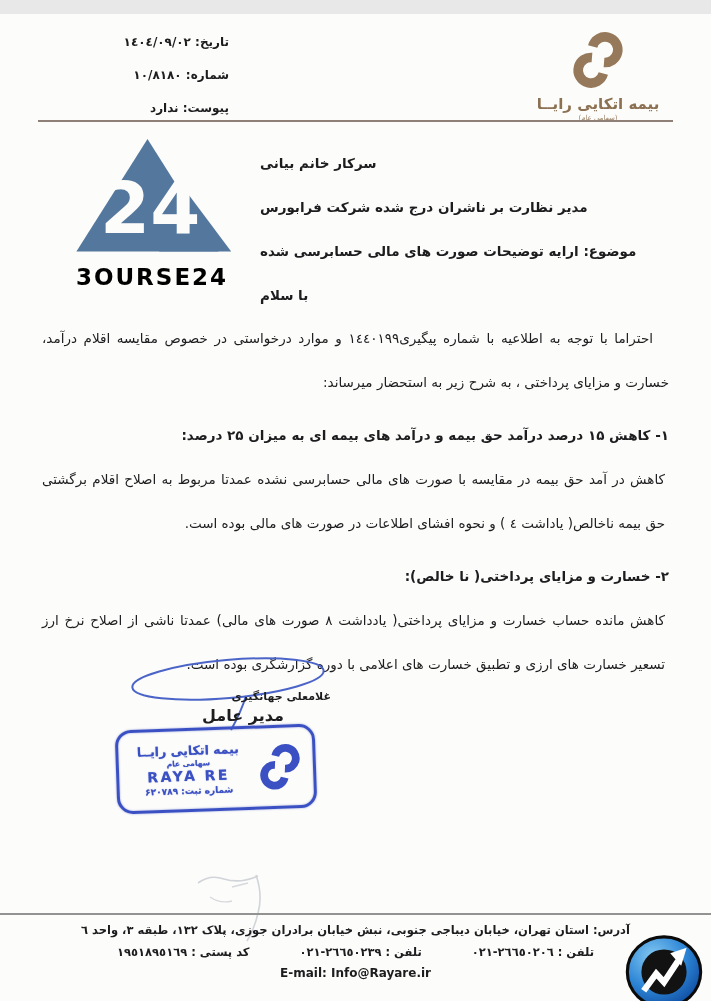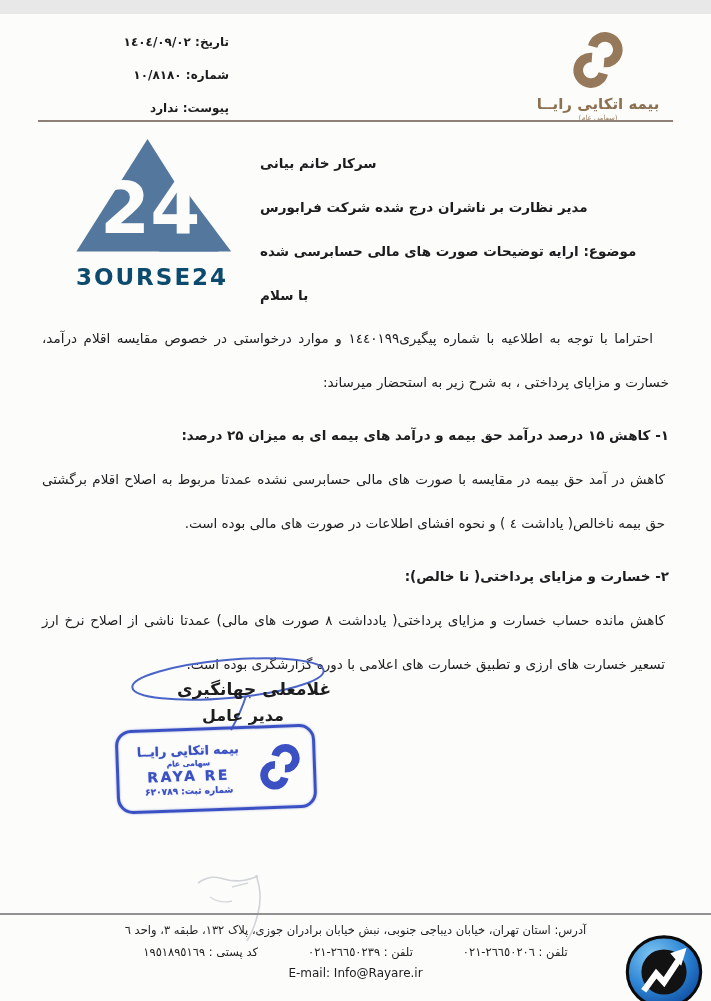--- a/index.html
+++ b/index.html
@@ -12,54 +12,54 @@
   .hdr-meta{position:absolute;top:12px;right:482px;direction:rtl;text-align:right;
     font-size:12px;font-weight:bold;line-height:33px;white-space:nowrap;}
   
   .raya-top{position:absolute;top:14px;right:33px;width:160px;text-align:center;}
   .raya-top svg{display:block;margin:0 auto;}
   .raya-word{font-size:15px;font-weight:bold;color:#8c7052;margin-top:3px;direction:rtl;}
   .raya-sub{font-size:7px;color:#9b8266;margin-top:1px;direction:rtl;}
   .sep-top{position:absolute;top:106px;left:38px;width:635px;height:2px;background:#8e8076;}
   
   .bourse{position:absolute;top:122px;left:62px;width:180px;text-align:center;}
-  .bourse-text{font-size:23px;color:#0c4a6e;letter-spacing:2px;font-weight:600;margin-top:2px;
+  .bourse-text{font-size:23px;color:#000000;letter-spacing:2px;font-weight:600;margin-top:2px;
     font-family:"DejaVu Sans", sans-serif;}
   
   .recipient{position:absolute;top:142px;right:43px;left:260px;direction:rtl;text-align:left;
     font-weight:bold;font-size:13.5px;}
   .recipient div{line-height:14px;margin-bottom:30px;white-space:nowrap;}
   
   .letter-body{position:absolute;top:302px;right:42px;left:42px;direction:rtl;
     font-size:13.5px;line-height:44px;text-align:justify;}
   .letter-body p{margin:0;}
   .p-indent{text-indent:16px;}
   .item-h{font-weight:bold;margin-top:9px !important;}
   .item-b{padding-right:4px;}
   
   .sig{position:absolute;left:128px;top:640px;width:205px;height:82px;}
   .sig svg{position:absolute;top:0;left:0;}
-  .sig-name{position:absolute;top:25px;right:2px;font-weight:bold;font-size:17px;direction:rtl;white-space:nowrap;}
+  .sig-name{position:absolute;top:36px;right:2px;font-weight:bold;font-size:11px;direction:rtl;white-space:nowrap;}
   .sig-title{position:absolute;top:52px;left:74px;font-weight:bold;font-size:16px;direction:rtl;white-space:nowrap;}
   
   .stamp{position:absolute;left:116px;top:713px;width:200px;height:84px;box-sizing:border-box;
     border:3px solid #3b51c3;border-radius:16px;transform:rotate(-2deg);color:#3b51c3;
     padding:5px 7px;display:flex;direction:rtl;align-items:center;gap:3px;
     box-shadow:0 0 2px rgba(59,81,195,.55), inset 0 0 2px rgba(59,81,195,.55);}
   .stamp *{text-shadow:0 0 1px rgba(59,81,195,.7);}
   .stamp-lines{flex:1;text-align:center;line-height:1.25;}
   .st1{font-size:12.5px;font-weight:bold;}
   .st2{font-size:7.5px;font-weight:bold;}
   .st3{font-size:14px;font-weight:bold;letter-spacing:2.5px;direction:ltr;}
   .st4{font-size:9px;font-weight:bold;}
   
   .scribble{position:absolute;left:180px;top:843px;opacity:.5;}
   
   .footer-line{position:absolute;top:899px;left:0;width:711px;height:2px;background:#929292;}
-  .footer{position:absolute;top:909px;left:0;width:711px;text-align:center;font-weight:normal;}
+  .footer{position:absolute;top:909px;left:0;width:711px;text-align:center;font-weight:bold;}
   .f-address{font-size:11.5px;direction:rtl;}
   .f-row{margin-top:8px;font-size:11.5px;direction:rtl;display:flex;justify-content:center;gap:50px;white-space:nowrap;}
   .f-email{margin-top:7px;font-size:12px;direction:ltr;}
   .watermark{position:absolute;right:6px;bottom:4px;}
 </style>
 </head>
 <body>
 
 <div class="page">
 

